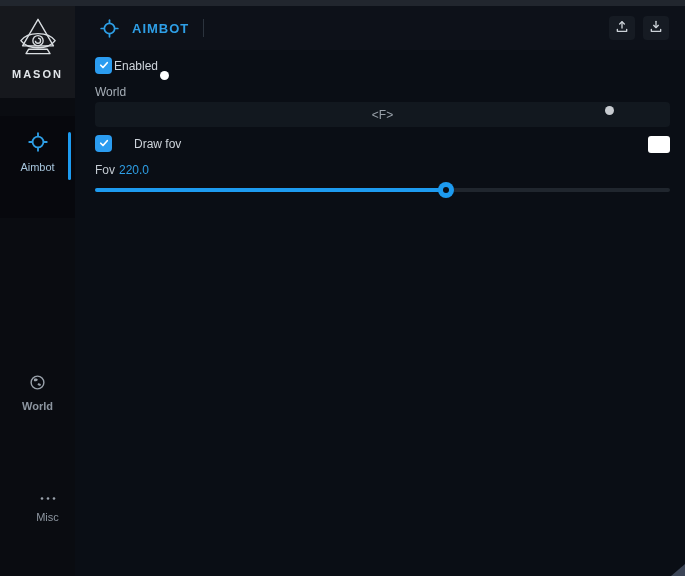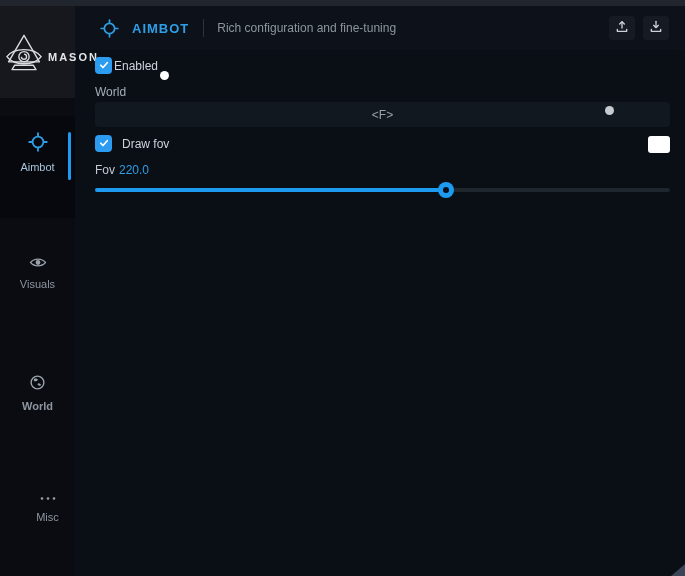--- a/index.html
+++ b/index.html
@@ -8,21 +8,21 @@
     position: relative;
     background: #0a0e15;
     font-family: "Liberation Sans", sans-serif;
     overflow: hidden;
   }
   .top-strip { position:absolute; left:0; top:0; width:685px; height:6px; background:#21262e; }
 
   
   .sidebar { position:absolute; left:0; top:6px; width:75px; height:570px; background:#0a0c11; }
   .logo-block { position:absolute; top:0; left:0; width:75px; height:92px; background:#16181d;
-    display:flex; flex-direction:row; align-items:center; padding-top:9px; }
+    display:flex; flex-direction:column; align-items:center; padding-top:9px; }
   .logo-title { margin-top:1px; font-size:11px; font-weight:bold; color:#e2e6ea; letter-spacing:2px; }
 
   .active-block { position:absolute; top:110px; left:0; width:75px; height:102px; background:#07080d; }
   .active-bar { position:absolute; top:16px; right:4px; width:3px; height:48px; background:#1d9bf0; border-radius:2px; }
 
   .nav-item { position:absolute; left:0; width:75px; display:flex; flex-direction:column;
     align-items:center; gap:7px; color:#8d96a0; font-size:11px; cursor:pointer; }
   .nav-item.active { color:#a6c4db; }
   .nav-aimbot  { top:126px; }
   .nav-visuals { top:250px; }
@@ -35,21 +35,21 @@
   .header-icon { margin-left:25px; display:flex; }
   .header-title { margin-left:13px; font-size:13px; font-weight:bold; color:#2e9fe6; letter-spacing:1px; }
   .header-divider { margin-left:14px; width:1px; height:18px; background:#2b333d; }
   .header-subtitle { margin-left:13px; font-size:12px; color:#8d959e; }
   .header-actions { margin-left:auto; margin-right:16px; display:flex; gap:8px; }
   .icon-btn { width:26px; height:24px; border-radius:4px; background:#161b23;
     display:flex; align-items:center; justify-content:center; cursor:pointer; }
 
   
   .row-enabled { position:absolute; left:95px; top:57px; display:flex; align-items:center; gap:2px; }
-  .row-drawfov { position:absolute; left:95px; top:135px; display:flex; align-items:center; gap:10px;text-align:center; }
+  .row-drawfov { position:absolute; left:95px; top:135px; display:flex; align-items:center; gap:22px;text-align:center; }
   .checkbox { width:17px; height:17px; border-radius:4px; background:#2b9cf0;
     display:flex; align-items:center; justify-content:center; cursor:pointer; }
   .check-label { font-size:12px; color:#ced4db; }
 
   .dot-white { position:absolute; left:160px; top:71px; width:9px; height:9px; border-radius:50%; background:#ffffff; }
   .dot-gray  { position:absolute; left:605px; top:106px; width:9px; height:9px; border-radius:50%; background:#c7cbd0; }
 
   .bind-label { position:absolute; left:95px; top:85px; font-size:12px; color:#a6aeb7; }
   .bind-field { position:absolute; left:95px; top:102px; width:575px; height:25px; background:#12181f;
     border-radius:4px; display:flex; align-items:center; justify-content:center;
@@ -102,29 +102,20 @@
         <circle cx="12" cy="12" r="6.5"></circle>
         <line x1="12" y1="1.5" x2="12" y2="5"></line>
           <line x1="12" y1="19" x2="12" y2="22.5"></line>
         <line x1="1.5" y1="12" x2="5" y2="12"></line>
           <line x1="19" y1="12" x2="22.5" y2="12"></line>
       </svg>
     </span>
     <span>Aimbot</span>
   </div>
 
-  <div class="nav-item nav-visuals">
-    <span>
-      <svg width="18" height="13" viewBox="0 0 24 16" fill="none" stroke="#9aa2ab" stroke-width="1.6">
-        <path d="M2 8 C7 2 17 2 22 8 C17 14 7 14 2 8 Z"></path>
-        <circle cx="12" cy="8" r="2.4" fill="#9aa2ab"></circle>
-      </svg>
-    </span>
-    <span>Visuals</span>
-  </div>
 
   <div class="nav-item nav-world">
     <span>
       <svg width="17" height="17" viewBox="0 0 24 24" fill="#9aa2ab">
         <circle cx="12" cy="12" r="9" fill="none" stroke="#9aa2ab" stroke-width="2"></circle>
         <path d="M7 7 c2 -1.5 4.5 -0.5 5.5 1 c-1 2 -3.5 3 -5.5 2 Z"></path>
         <path d="M13 13 c2 -0.2 4 1 4 3 c-2 1.2 -4 0.2 -5 -1.2 Z"></path>
       </svg>
     </span>
     <span>World</span>
@@ -147,21 +138,20 @@
     <svg width="19" height="19" viewBox="0 0 24 24" fill="none" stroke="#2e9fe6" stroke-width="2.2" stroke-linecap="round">
       <circle cx="12" cy="12" r="6.5"></circle>
       <line x1="12" y1="1.5" x2="12" y2="5"></line>
         <line x1="12" y1="19" x2="12" y2="22.5"></line>
       <line x1="1.5" y1="12" x2="5" y2="12"></line>
         <line x1="19" y1="12" x2="22.5" y2="12"></line>
     </svg>
   </span>
   <span class="header-title">AIMBOT</span>
   <span class="header-divider"></span>
-  <span class="header-subtitle">Rich configuration and fine-tuning</span>
   <span class="header-actions">
     <span class="icon-btn">
       <span>
         <svg width="16" height="16" viewBox="0 0 24 24" fill="none" stroke="#ccd2d8" stroke-width="2" stroke-linecap="round" stroke-linejoin="round">
           <path d="M5 17 v3 h14 v-3"></path>
             <path d="M12 15 V6"></path>
             <path d="M8.5 9 L12 5.5 L15.5 9"></path>
         </svg>
       </span>
     </span>

